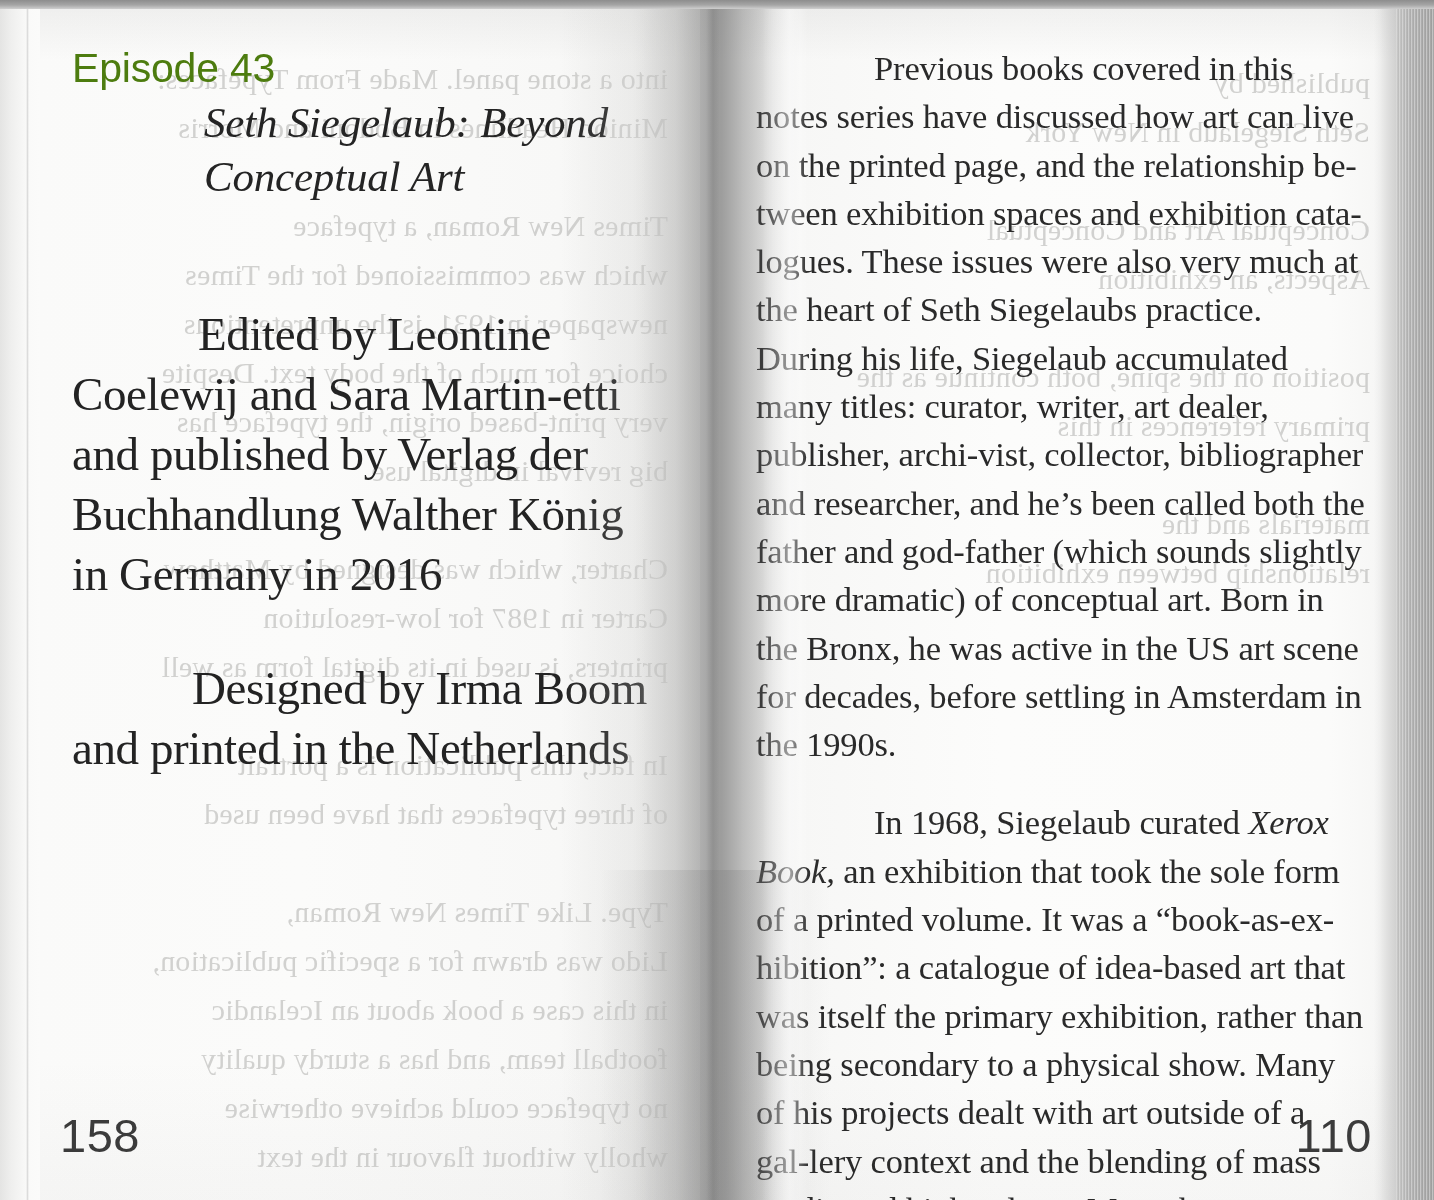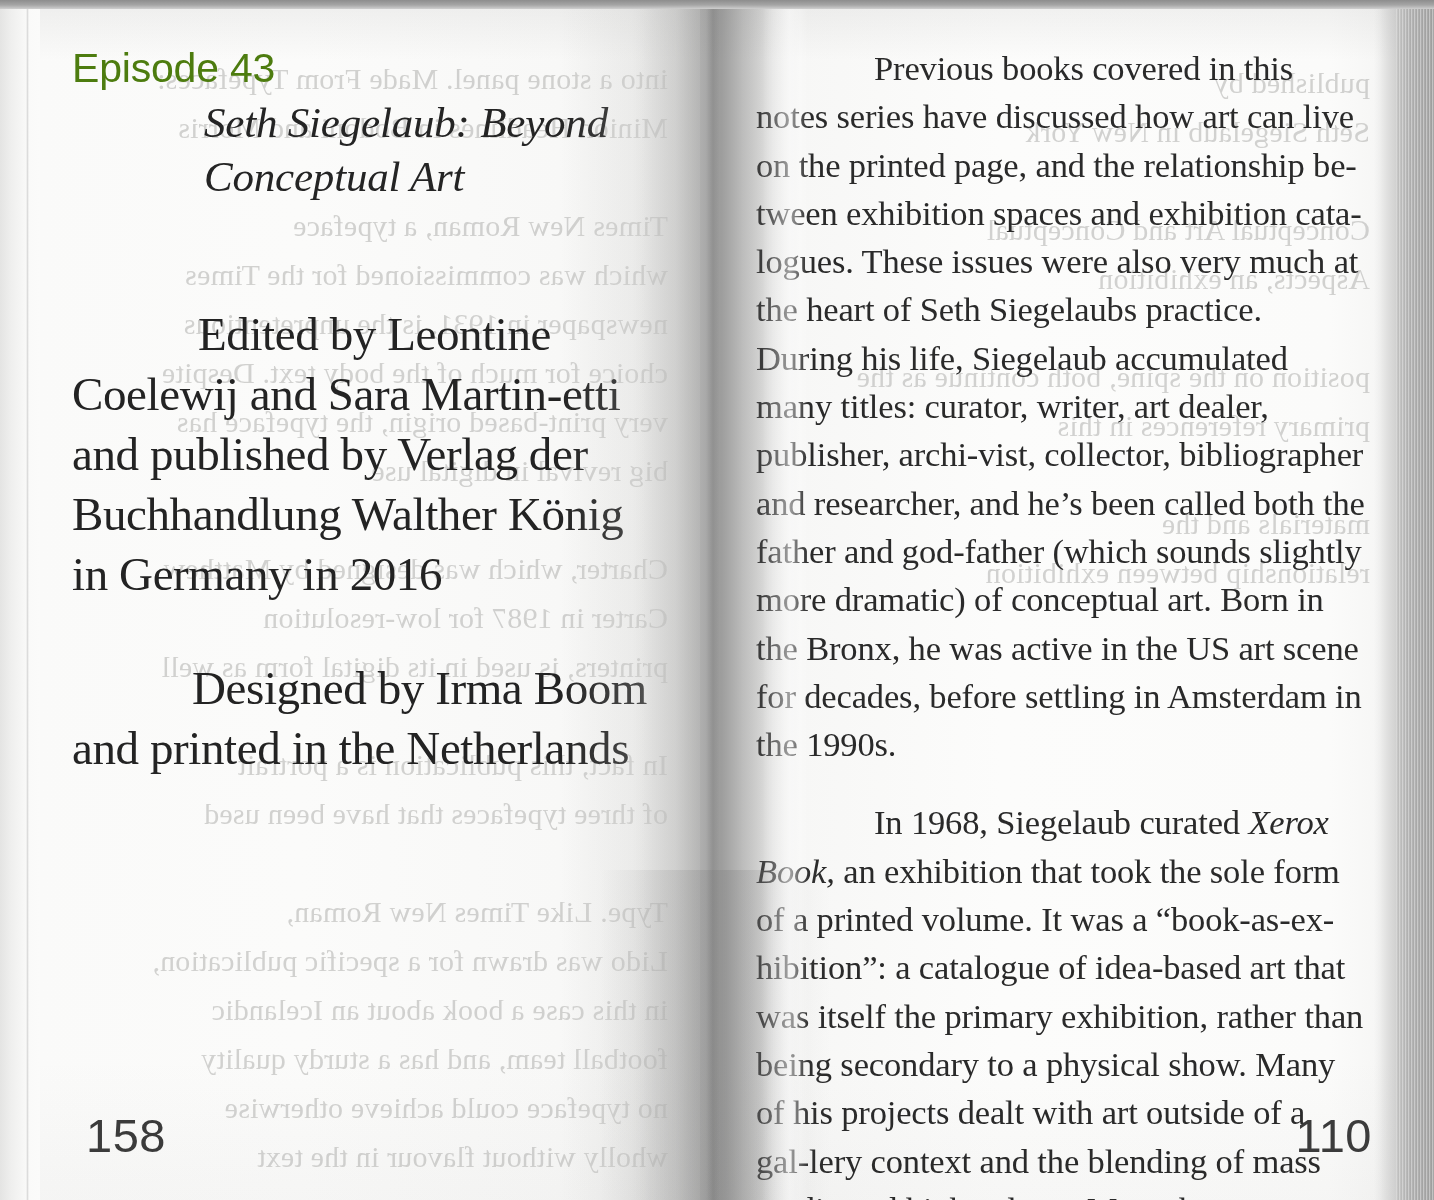--- a/index.html
+++ b/index.html
@@ -260,21 +260,21 @@
   
   .folio {
     position: absolute;
     bottom: 38px;
     font-family: "Liberation Sans", sans-serif;
     font-size: 47px;
     line-height: 52px;
     color: #3b3b3b;
     letter-spacing: 0.5px;
   }
-  .folio-left  { left: 86px; }
+  .folio-left  { left: 60px; }
   .folio-right { right: 62px; }
 
   
   .inner-blur-left {
     position: absolute;
     top: 0; left: 560px; width: 140px; height: 1200px;
     background: linear-gradient(to right,
       rgba(245,245,244,0) 0%, rgba(228,228,226,0.35) 100%);
     pointer-events: none;
   }

